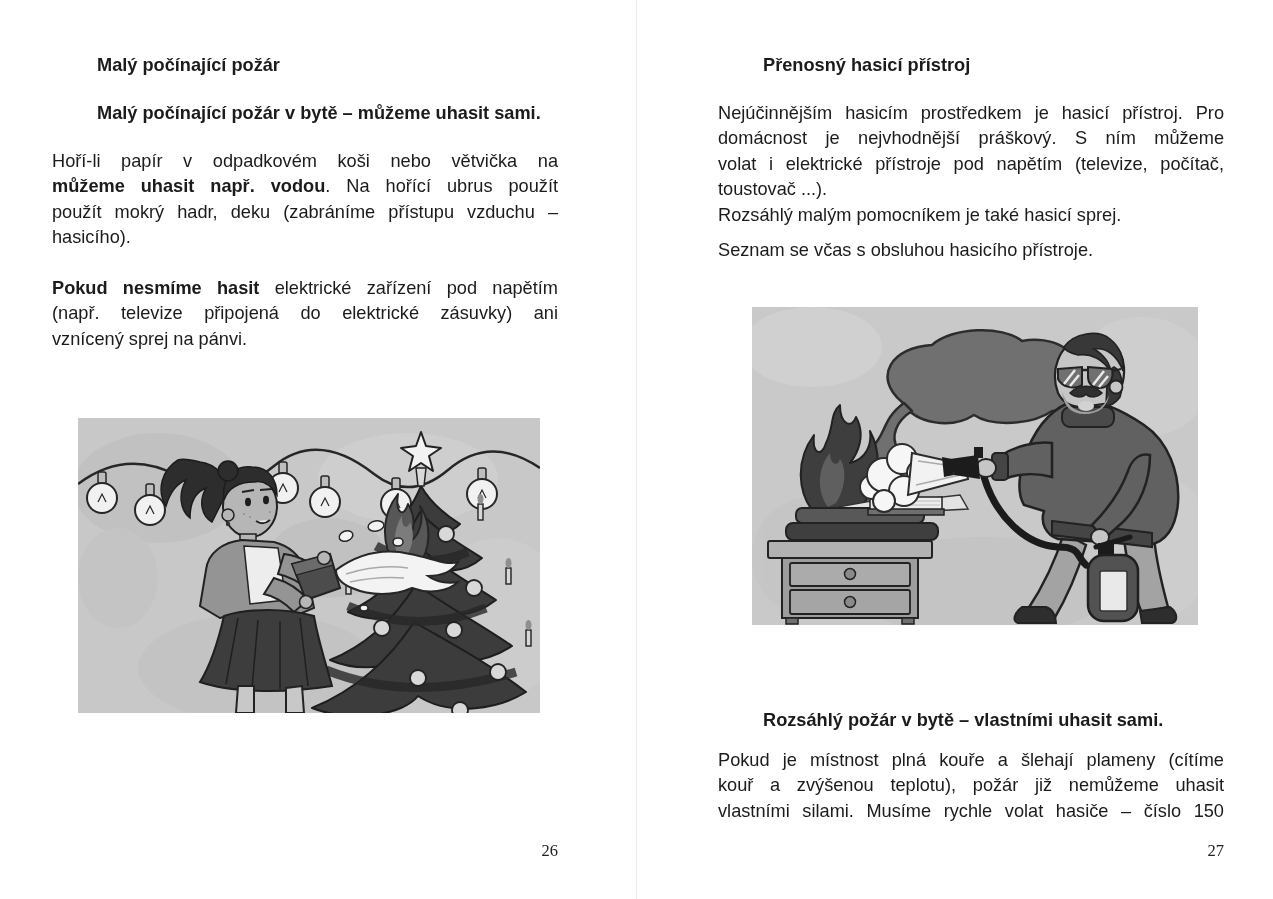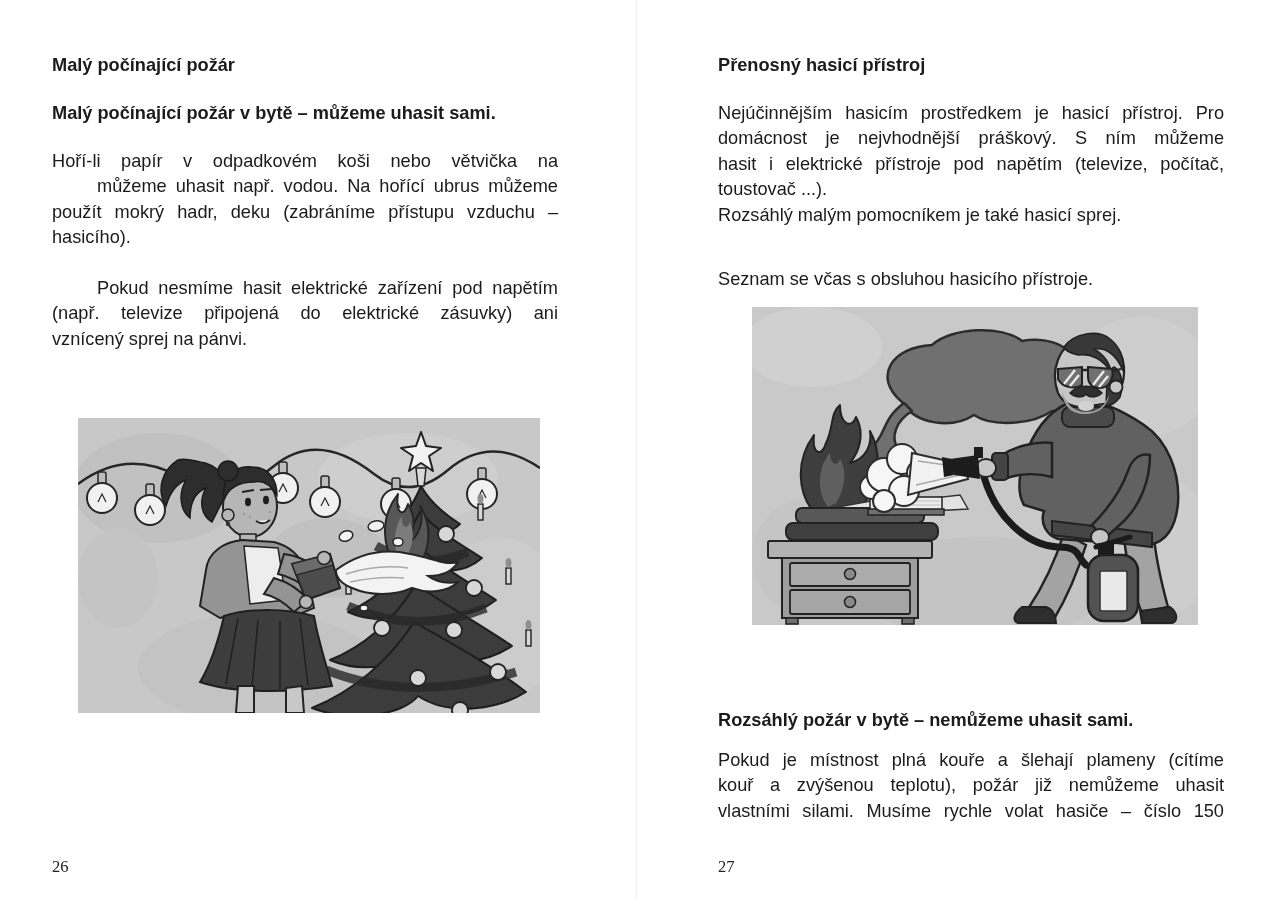--- a/index.html
+++ b/index.html
@@ -6,43 +6,43 @@
   .sheet {
     position:relative; width:1273px; height:899px; background:#ffffff;
     font-family:"Liberation Sans","DejaVu Sans",sans-serif; color:#1b1b1b;
     overflow:hidden;
   }
   .divider { position:absolute; left:636px; top:0; width:1px; height:899px; background:#ececec; }
   .col { position:absolute; top:0; width:506px; height:899px; }
   .col-left  { left:52px; }
   .col-right { left:718px; }
   .blk { position:absolute; left:0; width:506px; font-size:18.2px; line-height:25.4px; }
-  .h { font-weight:bold; }
+  .h { font-weight:bold;margin-left:45px; }
   .tline { text-align:justify; text-align-last:justify; }
   .tline-last { text-align-last:left; }
-  .tline b { font-weight:normal;margin-left:45px; }
+  .tline b { font-weight:bold; }
   .pageno {
-    position:absolute; left:0; width:506px; text-align:left;
-    font-family:"Liberation Serif","DejaVu Serif",serif; font-size:16.5px; color:#222;margin-top:16px;
+    position:absolute; left:0; width:506px; text-align:right;
+    font-family:"Liberation Serif","DejaVu Serif",serif; font-size:16.5px; color:#222;
   }
   .illus { position:absolute; }
   .illus svg { display:block; }
 </style>
 </head>
 <body>
 
 <div class="sheet">
   <div class="divider"></div>
 
   <div class="col col-left">
     <div class="blk h" style="top:53px">Malý počínající požár</div>
     <div class="blk h" style="top:101px">Malý počínající požár v bytě – můžeme uhasit sami.</div>
     <div class="blk" style="top:149px">
         <div class="tline"><span>Hoří-li papír v odpadkovém koši nebo větvička na</span></div>
-        <div class="tline"><b>můžeme uhasit např. vodou</b><span>. Na hořící ubrus můžeme</span></div>
+        <div class="tline"><b>můžeme uhasit např. vodou</b><span>. Na hořící ubrus použít</span></div>
         <div class="tline"><span>použít mokrý hadr, deku (zabráníme přístupu vzduchu –</span></div>
         <div class="tline tline-last"><span>hasicího).</span></div>
       </div>
     <div class="blk" style="top:276px">
         <div class="tline"><b>Pokud nesmíme hasit</b><span> elektrické zařízení pod napětím</span></div>
         <div class="tline"><span>(např. televize připojená do elektrické zásuvky) ani</span></div>
         <div class="tline tline-last"><span>vznícený sprej na pánvi.</span></div>
       </div>
 
     <div class="illus" style="left:26px; top:418px">
@@ -187,27 +187,27 @@
     </div>
 
     <div class="pageno" style="top:841px">26</div>
   </div>
 
   <div class="col col-right">
     <div class="blk h" style="top:53px">Přenosný hasicí přístroj</div>
     <div class="blk" style="top:101px">
         <div class="tline"><span>Nejúčinnějším hasicím prostředkem je hasicí přístroj. Pro</span></div>
         <div class="tline"><span>domácnost je nejvhodnější práškový. S ním můžeme</span></div>
-        <div class="tline"><span>hasit i elektrické přístroje pod napětím (televize, počítač,</span></div>
+        <div class="tline"><span>volat i elektrické přístroje pod napětím (televize, počítač,</span></div>
         <div class="tline tline-last"><span>toustovač ...).</span></div>
       </div>
     <div class="blk" style="top:203px">
         <div class="tline tline-last"><span>Rozsáhlý malým pomocníkem je také hasicí sprej.</span></div>
       </div>
-    <div class="blk" style="top:267px">
+    <div class="blk" style="top:238px">
         <div class="tline tline-last"><span>Seznam se včas s obsluhou hasicího přístroje.</span></div>
       </div>
 
     <div class="illus" style="left:34px; top:307px">
       <svg viewBox="0 0 446 318" width="446" height="318">
         <rect width="446" height="318" fill="#c9c9c9"></rect>
         <g opacity="0.55">
           <ellipse cx="60" cy="40" rx="70" ry="40" fill="#d6d6d6"></ellipse>
           <ellipse cx="390" cy="70" rx="70" ry="60" fill="#d3d3d3"></ellipse>
           <ellipse cx="230" cy="280" rx="130" ry="50" fill="#c0c0c0"></ellipse>
@@ -299,21 +299,21 @@
           <ellipse cx="234" cy="161" rx="10" ry="9" fill="#c6c6c6" stroke="#222" stroke-width="1.8"></ellipse>
           <g fill="#1c1c1c">
             <polygon points="198,152 226,148 228,172 202,168"></polygon>
             <polygon points="190,150 200,152 202,168 192,170"></polygon>
             <rect x="222" y="140" width="9" height="11"></rect>
           </g>
         </g>
       </svg>
     </div>
 
-    <div class="blk h" style="top:708px">Rozsáhlý požár v bytě – nemůžeme uhasit sami.</div>
+    <div class="blk h" style="top:708px">Rozsáhlý požár v bytě – vlastními uhasit sami.</div>
     <div class="blk" style="top:748px">
         <div class="tline"><span>Pokud je místnost plná kouře a šlehají plameny (cítíme</span></div>
         <div class="tline"><span>kouř a zvýšenou teplotu), požár již nemůžeme uhasit</span></div>
         <div class="tline"><span>vlastními silami. Musíme rychle volat hasiče – číslo 150</span></div>
       </div>
 
     <div class="pageno" style="top:841px">27</div>
   </div>
 </div>
 

